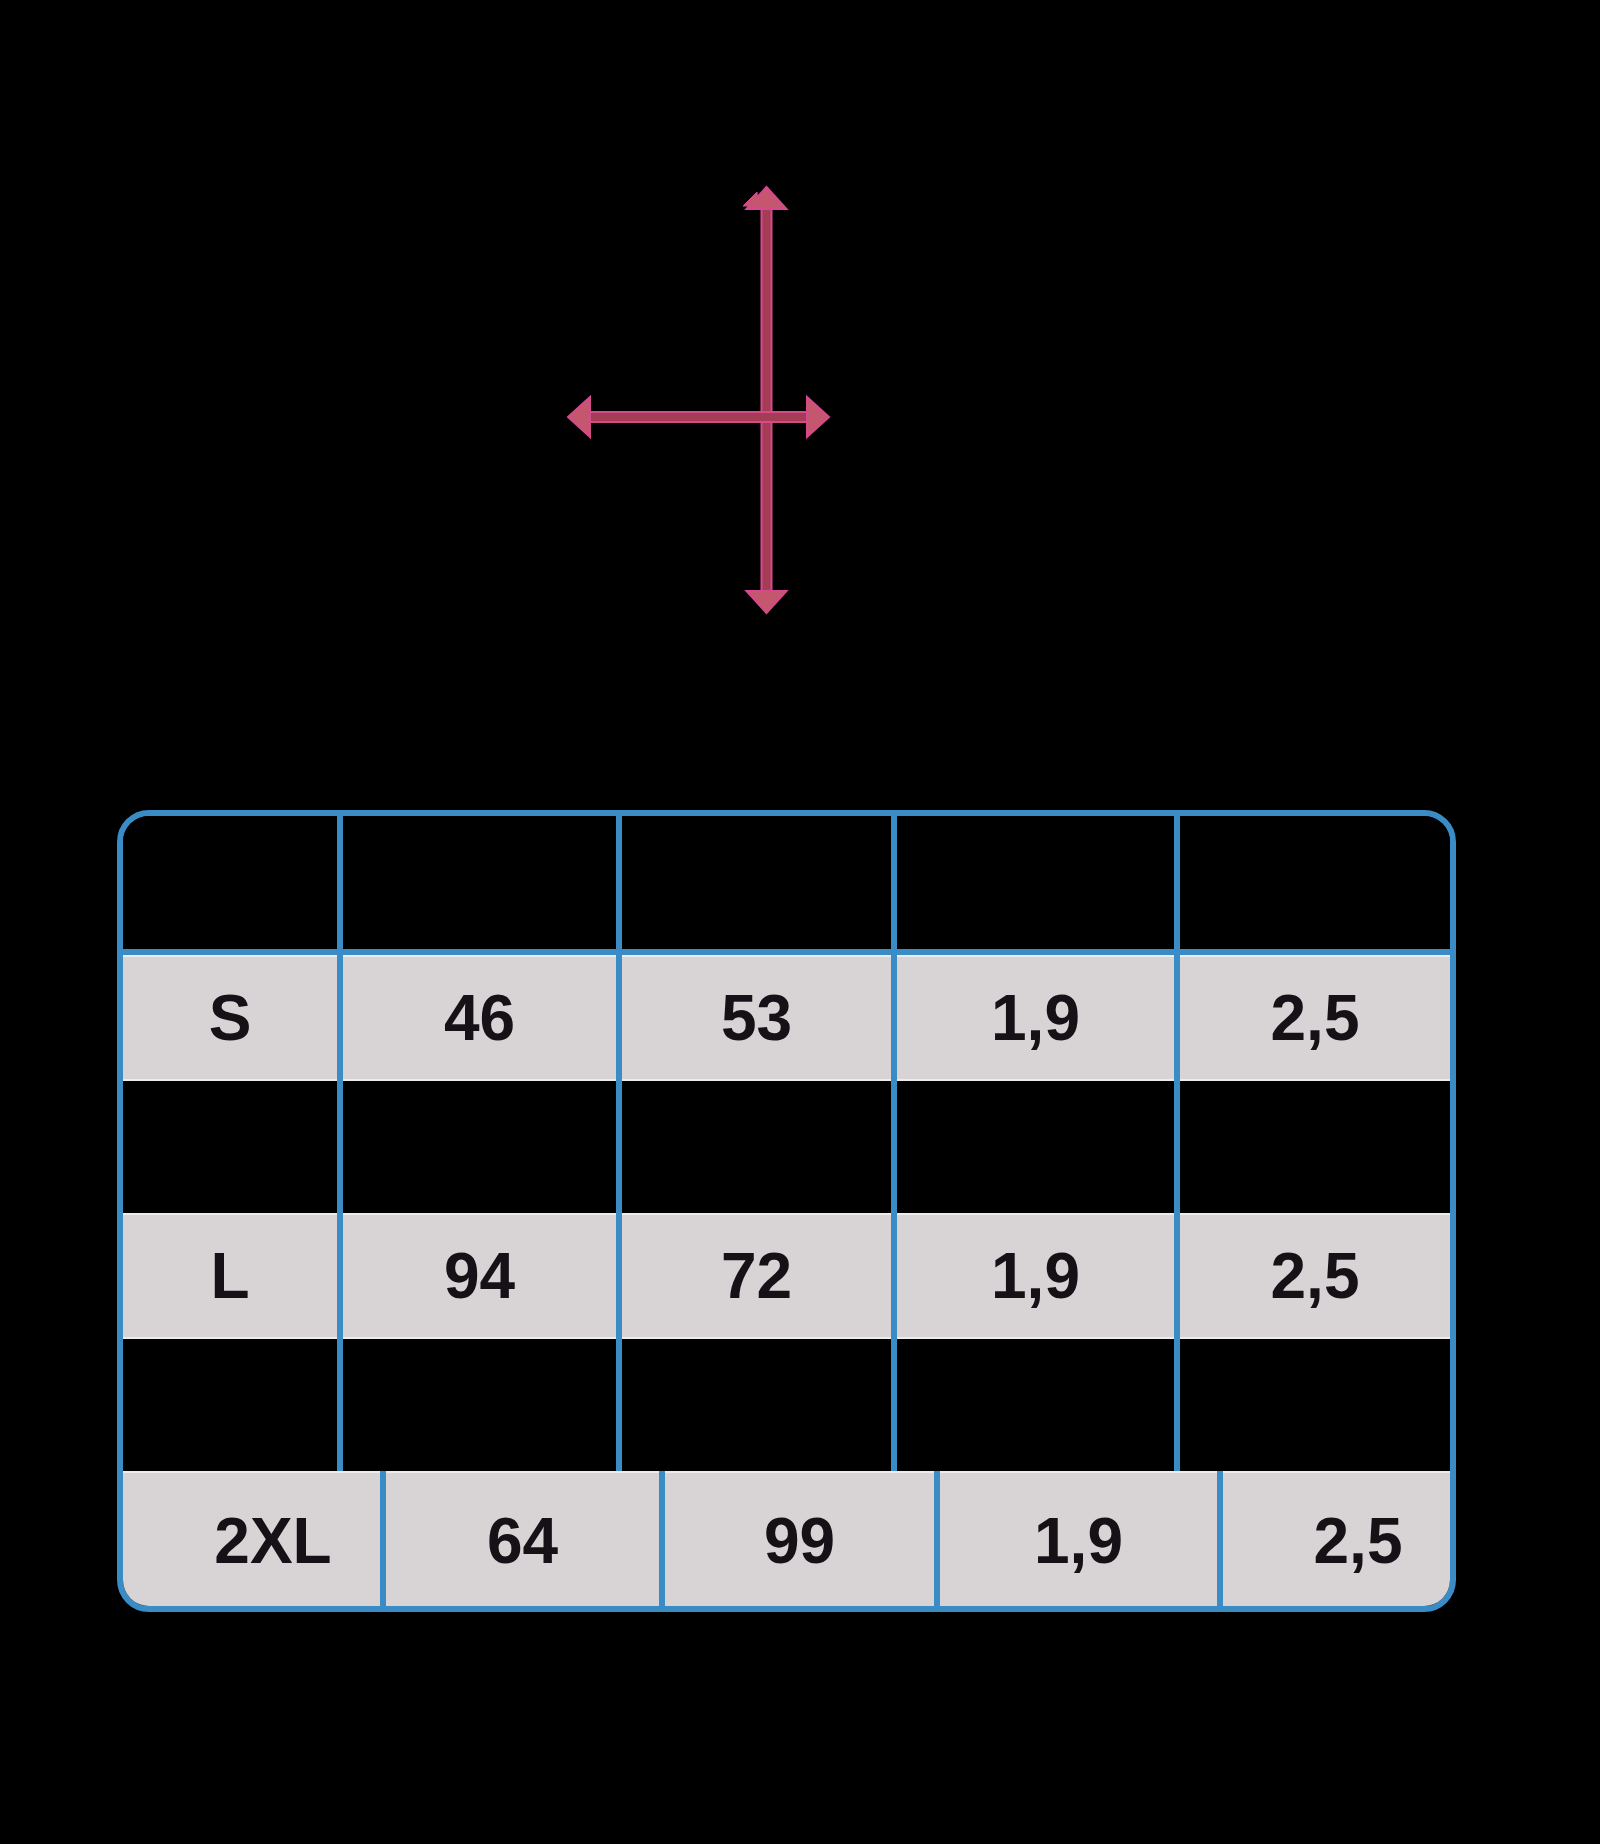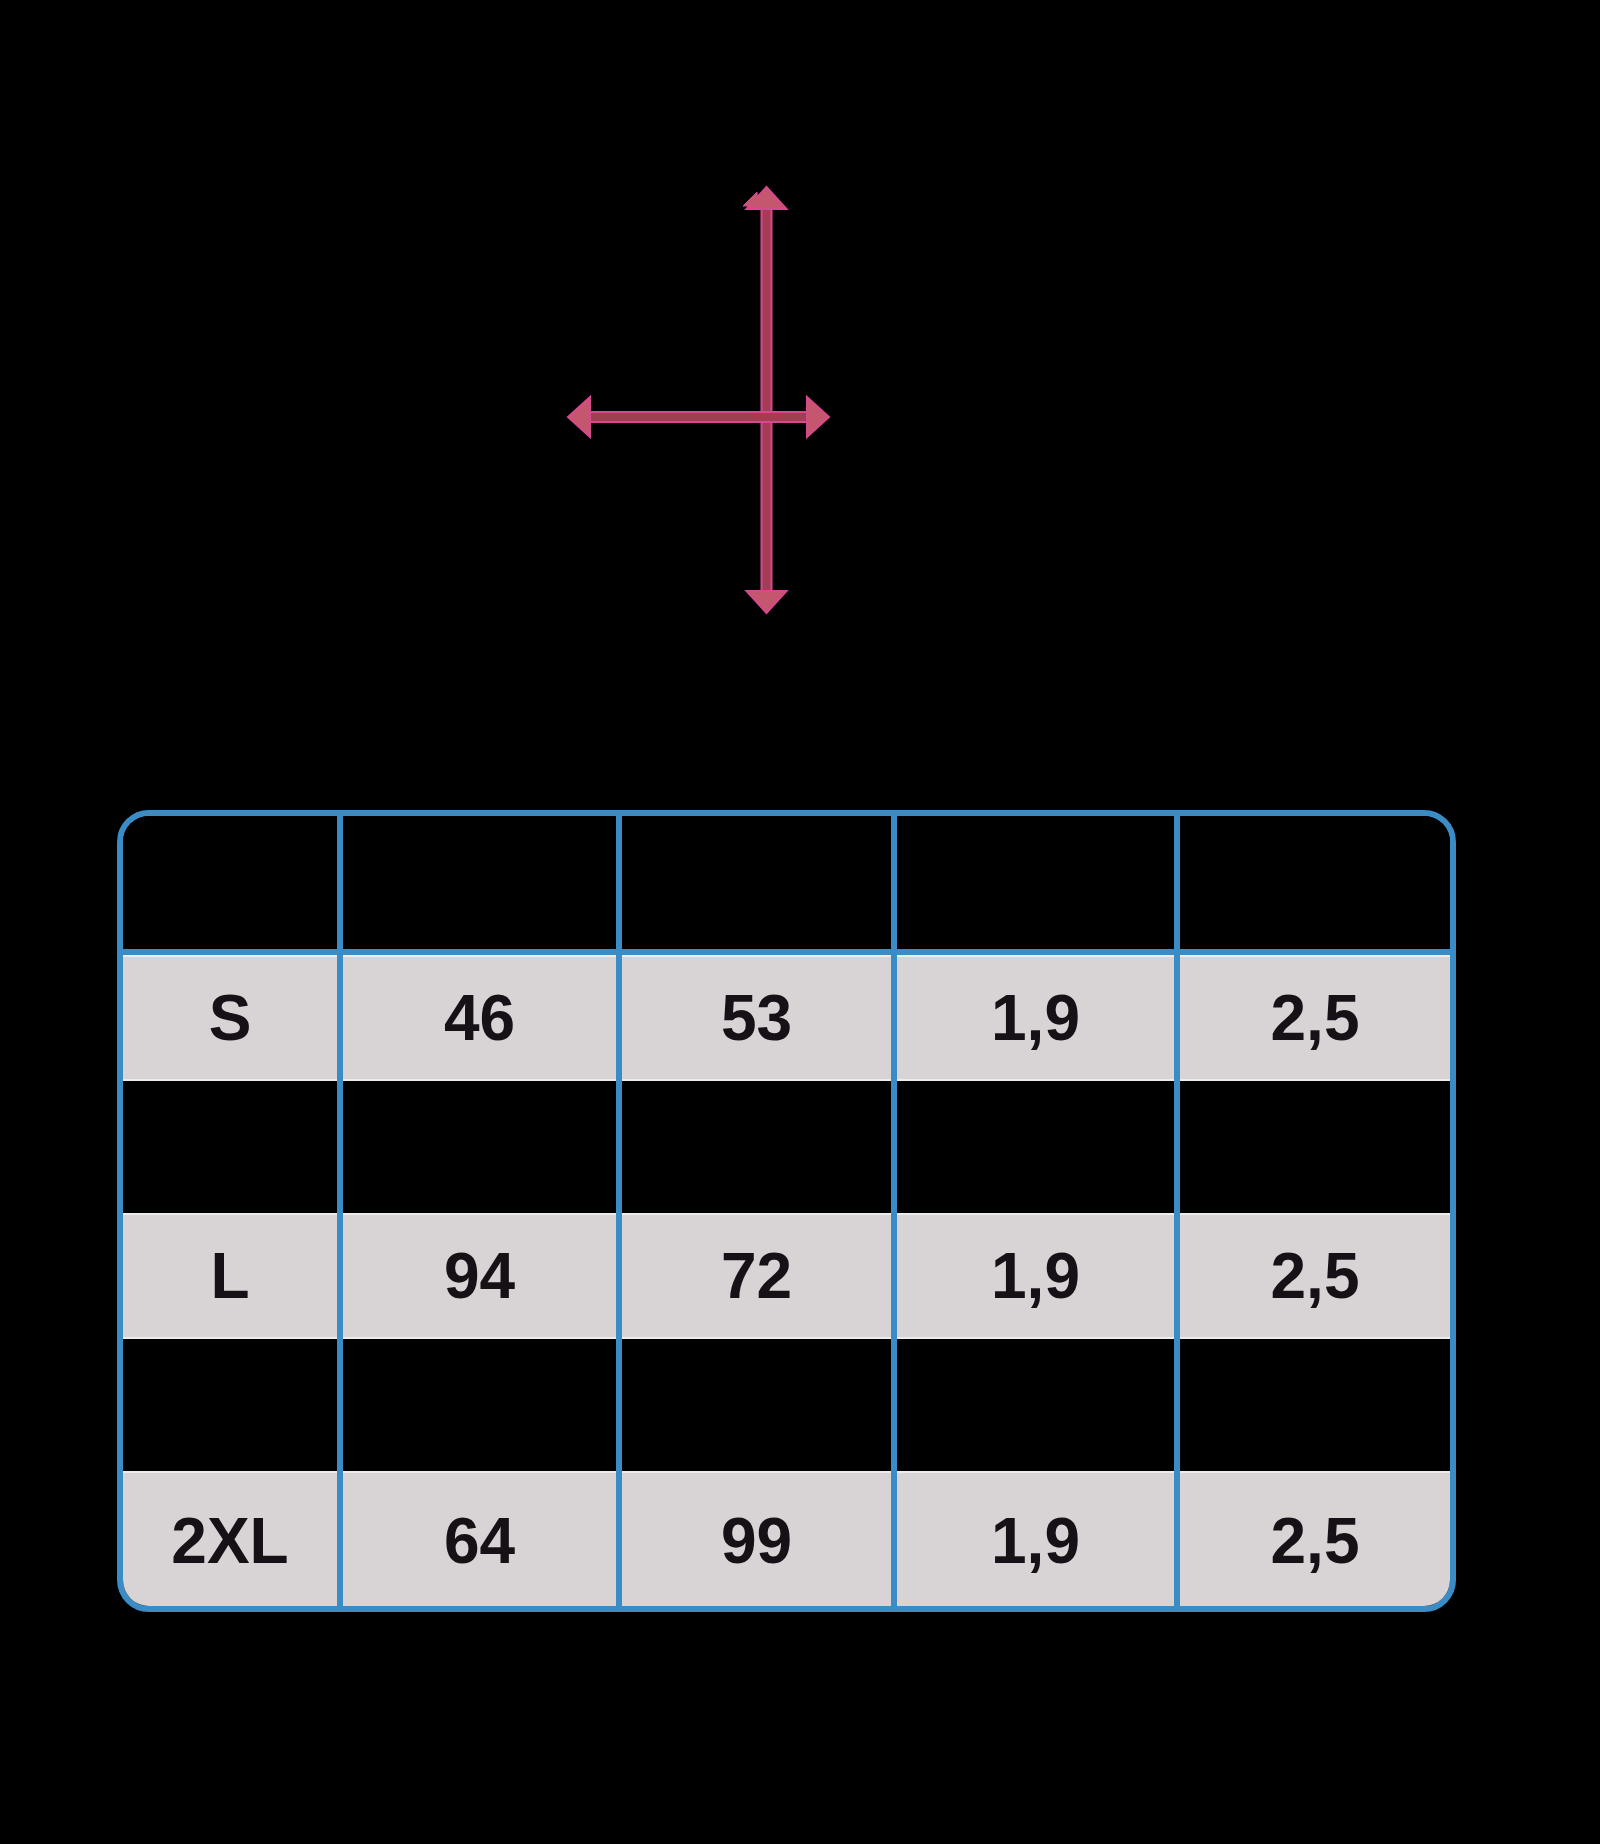--- a/index.html
+++ b/index.html
@@ -17,21 +17,21 @@
   .size-table{
     position:absolute;left:117px;top:810px;width:1339px;height:802px;
     box-sizing:border-box;border:6px solid var(--table-blue,#3a8cc7);
     border-radius:32px;overflow:hidden;background:#000;
   }
   .trow{display:grid;grid-template-columns:214px 6px 273px 6px 269px 6px 277px 6px 270px;}
   .trow.header{height:133px;}
   .trow.light{height:126px;background:var(--row-light,#d8d4d5);
               box-shadow:inset 0 2px 0 #edebec, inset 0 -2px 0 #edebec;}
   .trow.dark{height:132px;background:#000;}
-  .trow.last{height:139px;}
+  .trow.last{height:139px;padding-left:43px;}
   .hline{height:6px;background:var(--table-blue,#3a8cc7);}
   .sep{background:var(--table-blue,#3a8cc7);}
   .cell{display:flex;align-items:center;justify-content:center;
         font-weight:700;font-size:64px;line-height:1;
         color:var(--ink,#161116);letter-spacing:0;}
   .trow.header .cell{background:#000;}
 </style>
 </head>
 <body>
 

